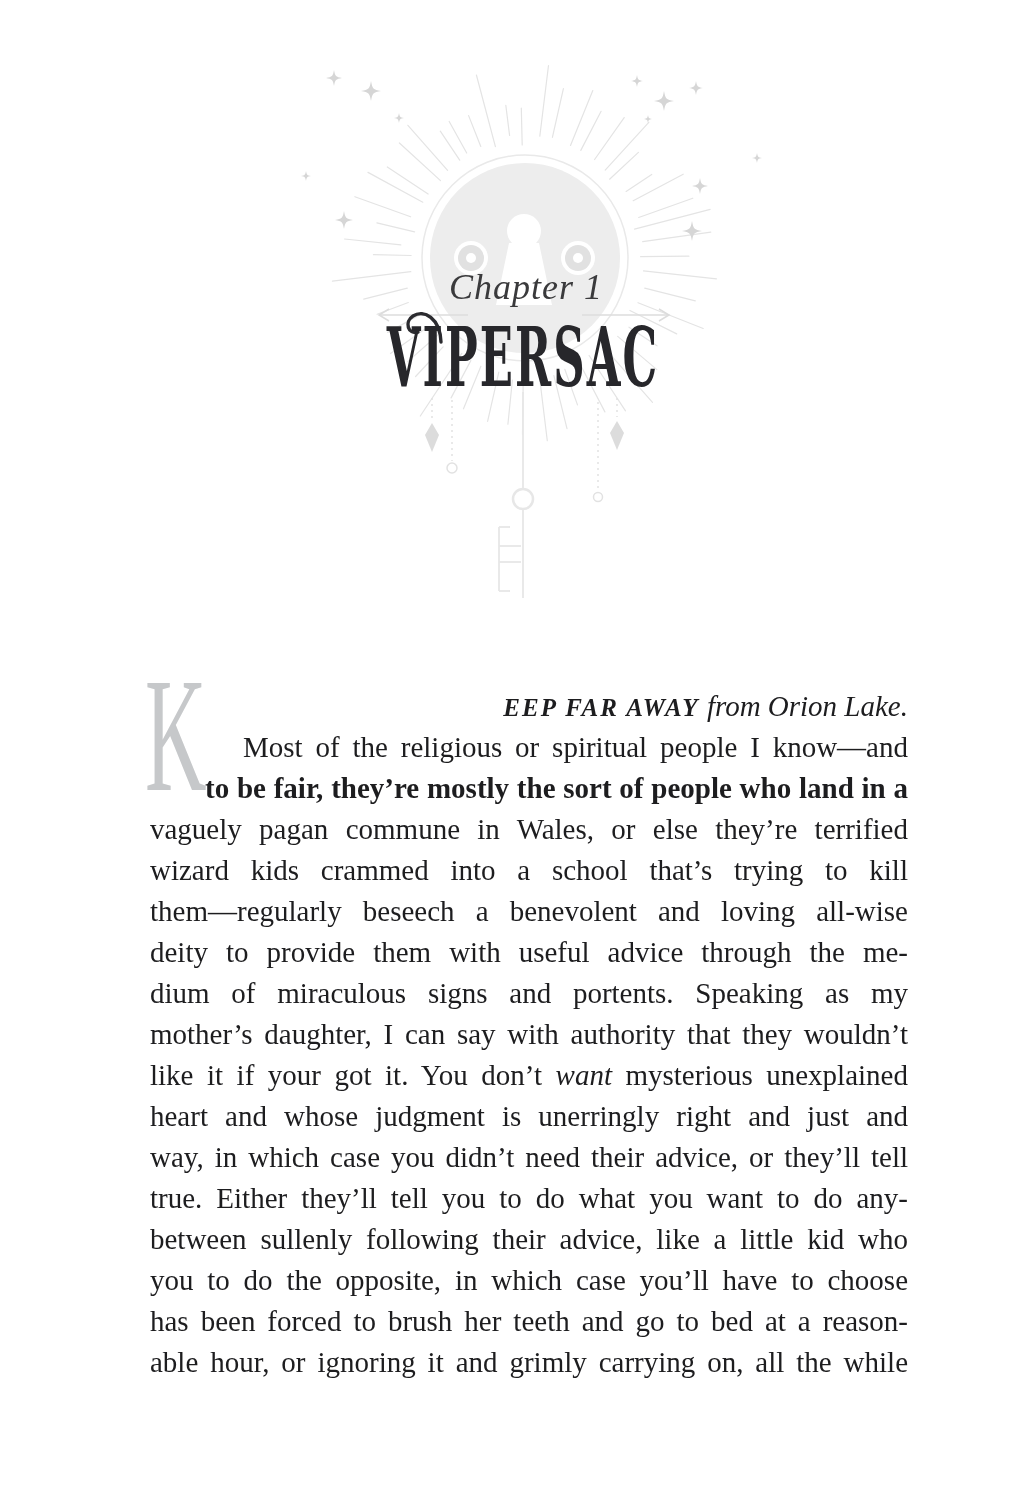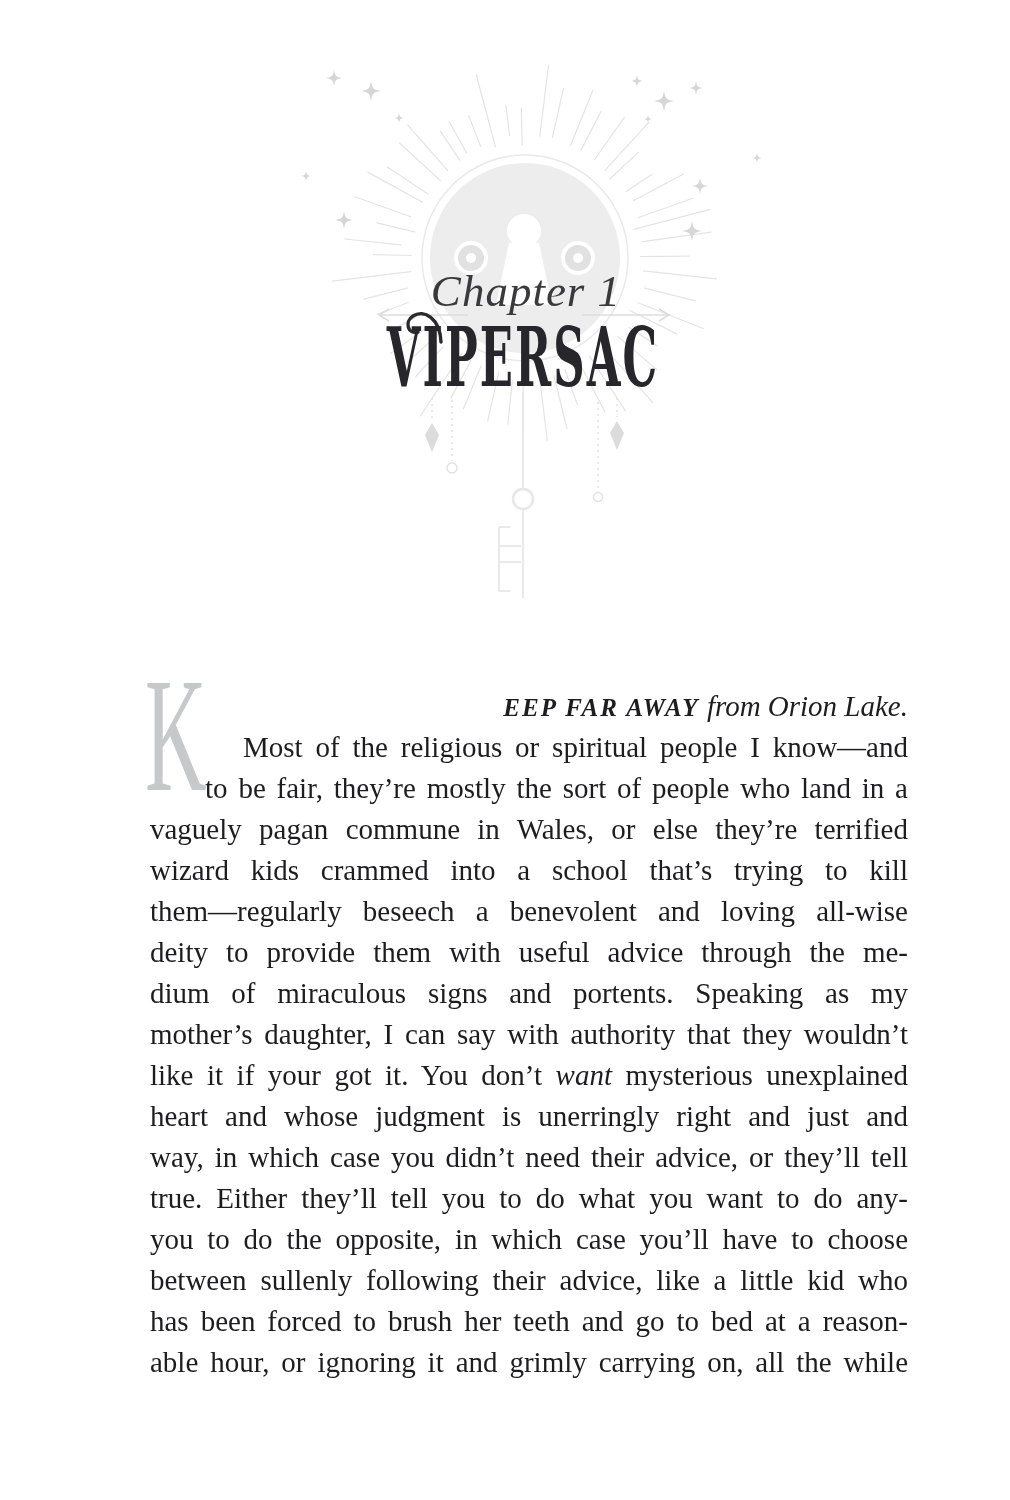--- a/index.html
+++ b/index.html
@@ -5,21 +5,21 @@
   html,body{margin:0;padding:0;background:#ffffff;}
   .page{
     position:relative;width:1010px;height:1500px;background:#ffffff;
     overflow:hidden;font-family:"Liberation Serif",serif;
   }
   
   .ornament{position:absolute;left:0;top:0;}
   
   .chapter-label{
     position:absolute;left:526px;top:269px;transform:translateX(-50%);
-    font-style:italic;font-size:45px;line-height:1;color:#3a3a3c;
+    font-style:italic;font-size:36px;line-height:1;color:#3a3a3c;
     letter-spacing:1px;white-space:nowrap;
   }
   .chapter-title{
     position:absolute;left:523px;top:316px;margin:0;
     transform:translateX(-50%) scaleX(0.53);transform-origin:center top;
     font-family:"DejaVu Serif","Liberation Serif",serif;
     font-size:82px;font-weight:bold;line-height:1;letter-spacing:4px;
     color:#27272b;white-space:nowrap;
   }
   
@@ -38,21 +38,21 @@
   }
   .opening-sc{
     font-style:italic;font-weight:bold;font-size:25px;letter-spacing:2px;
   }
   .opening-it{font-style:italic;}
   .bline{
     height:41px;line-height:41px;
     text-align:justify;text-align-last:justify;
   }
   .bline.indent-para{padding-left:93px;}
-  .bline.indent-wrap{padding-left:55px;}
+  .bline.indent-wrap{padding-left:55px;font-weight:bold;}
   .it{font-style:italic;}
 </style>
 </head>
 <body>
 
 <div class="page">
 
   <svg class="ornament" id="ornament-svg" width="1010" height="650" viewBox="0 0 1010 650">
     <path d="M522.2 145.0L521.3 108.0 M539.8 136.2L548.5 65.5 M552.4 137.3L563.4 88.6 M570.5 145.5L592.8 90.5 M580.8 150.4L601.1 111.3 M594.6 159.5L624.2 117.6 M605.2 170.1L648.8 122.3 M609.6 179.2L638.4 152.4 M626.1 191.4L651.7 174.4 M633.2 200.7L683.2 174.2 M638.7 217.5L692.8 198.2 M634.5 229.2L710.2 209.3 M642.7 241.6L710.8 232.1 M640.6 256.7L688.9 256.2 M643.5 270.9L716.5 278.8 M644.7 288.1L695.3 300.8 M638.0 302.7L703.2 328.5 M629.9 310.5L676.7 333.9 M629.0 327.2L657.0 345.8 M617.7 336.4L656.9 369.6 M606.9 350.7L652.5 402.3 M589.1 355.5L625.5 410.8 M580.4 364.7L604.9 411.9 M564.8 369.3L577.5 404.9 M553.9 375.6L567.0 428.6 M539.7 378.5L547.3 440.7 M523.3 374.5L522.5 434.4 M512.4 380.0L507.9 424.2 M498.8 372.2L487.6 421.4 M480.9 366.2L463.5 408.8 M470.8 360.6L451.1 397.9 M461.8 353.3L420.3 416.0 M443.1 346.8L415.6 376.5 M439.8 333.2L407.7 361.6 M427.7 327.1L390.5 353.5 M421.6 314.0L387.6 332.4 M408.3 302.5L377.1 314.3 M407.3 288.1L363.7 299.2 M410.8 271.7L332.4 281.2 M411.1 255.5L373.4 254.7 M400.8 244.9L344.6 239.0 M414.6 231.8L376.9 222.9 M410.6 216.8L354.9 196.7 M422.8 202.2L368.0 172.4 M428.1 194.0L387.3 167.0 M440.5 180.6L399.4 143.0 M447.6 170.3L407.9 125.3 M459.7 160.2L440.3 131.2 M466.7 153.0L449.2 121.5 M480.8 146.5L468.6 115.6 M495.4 146.6L476.4 75.0 M509.6 135.5L505.8 105.3 " stroke="#e4e4e4" stroke-width="1.2" stroke-linecap="round" fill="none"></path>
     <path d="M334 70C335.12 76.24 335.76 76.88 342 78C335.76 79.12 335.12 79.76 334 86C332.88 79.76 332.24 79.12 326 78C332.24 76.88 332.88 76.24 334 70ZM371 81C372.4 88.8 373.2 89.6 381 91C373.2 92.4 372.4 93.2 371 101C369.6 93.2 368.8 92.4 361 91C368.8 89.6 369.6 88.8 371 81ZM399 113C399.7 116.9 400.1 117.3 404 118C400.1 118.7 399.7 119.1 399 123C398.3 119.1 397.9 118.7 394 118C397.9 117.3 398.3 116.9 399 113ZM637 75C637.84 79.68 638.32 80.16 643 81C638.32 81.84 637.84 82.32 637 87C636.16 82.32 635.68 81.84 631 81C635.68 80.16 636.16 79.68 637 75ZM664 91C665.4 98.8 666.2 99.6 674 101C666.2 102.4 665.4 103.2 664 111C662.6 103.2 661.8 102.4 654 101C661.8 99.6 662.6 98.8 664 91ZM696 81C696.98 86.46 697.54 87.02 703 88C697.54 88.98 696.98 89.54 696 95C695.02 89.54 694.46 88.98 689 88C694.46 87.02 695.02 86.46 696 81ZM648 115C648.56 118.12 648.88 118.44 652 119C648.88 119.56 648.56 119.88 648 123C647.44 119.88 647.12 119.56 644 119C647.12 118.44 647.44 118.12 648 115ZM700 178C701.12 184.24 701.76 184.88 708 186C701.76 187.12 701.12 187.76 700 194C698.88 187.76 698.24 187.12 692 186C698.24 184.88 698.88 184.24 700 178ZM692 221C693.4 228.8 694.2 229.6 702 231C694.2 232.4 693.4 233.2 692 241C690.6 233.2 689.8 232.4 682 231C689.8 229.6 690.6 228.8 692 221ZM344 211C345.26 218.02 345.98 218.74 353 220C345.98 221.26 345.26 221.98 344 229C342.74 221.98 342.02 221.26 335 220C342.02 218.74 342.74 218.02 344 211ZM306 171C306.7 174.9 307.1 175.3 311 176C307.1 176.7 306.7 177.1 306 181C305.3 177.1 304.9 176.7 301 176C304.9 175.3 305.3 174.9 306 171ZM757 153C757.7 156.9 758.1 157.3 762 158C758.1 158.7 757.7 159.1 757 163C756.3 159.1 755.9 158.7 752 158C755.9 157.3 756.3 156.9 757 153Z" fill="#d6d6d6"></path>
@@ -124,20 +124,20 @@
         <div class="bline"><span>vaguely pagan commune in Wales, or else they’re terrified</span></div>
         <div class="bline"><span>wizard kids crammed into a school that’s trying to kill</span></div>
         <div class="bline"><span>them—regularly beseech a benevolent and loving all-wise</span></div>
         <div class="bline"><span>deity to provide them with useful advice through the me-</span></div>
         <div class="bline"><span>dium of miraculous signs and portents. Speaking as my</span></div>
         <div class="bline"><span>mother’s daughter, I can say with authority that they wouldn’t</span></div>
         <div class="bline"><span>like it if your got it. You don’t </span><span class="it">want</span><span> mysterious unexplained</span></div>
         <div class="bline"><span>heart and whose judgment is unerringly right and just and</span></div>
         <div class="bline"><span>way, in which case you didn’t need their advice, or they’ll tell</span></div>
         <div class="bline"><span>true. Either they’ll tell you to do what you want to do any-</span></div>
+        <div class="bline"><span>between sullenly following their advice, like a little kid who</span></div>
         <div class="bline"><span>you to do the opposite, in which case you’ll have to choose</span></div>
-        <div class="bline"><span>between sullenly following their advice, like a little kid who</span></div>
         <div class="bline"><span>has been forced to brush her teeth and go to bed at a reason-</span></div>
         <div class="bline"><span>able hour, or ignoring it and grimly carrying on, all the while</span></div>
       </div>
   </div>
 
 </div>
 
 </body></html>

